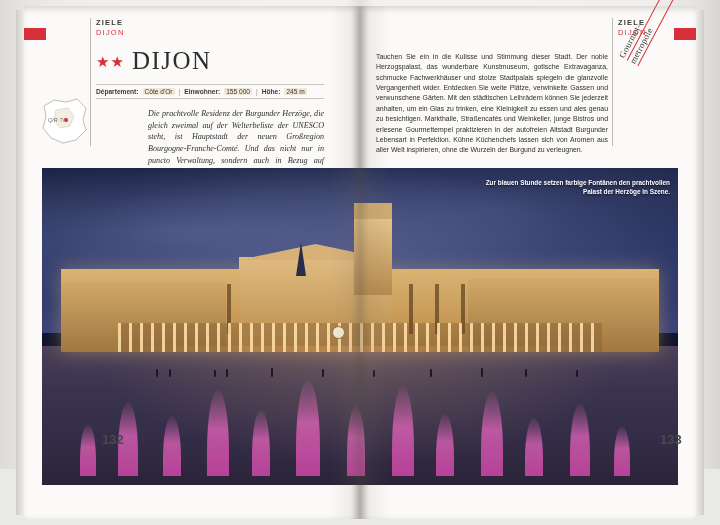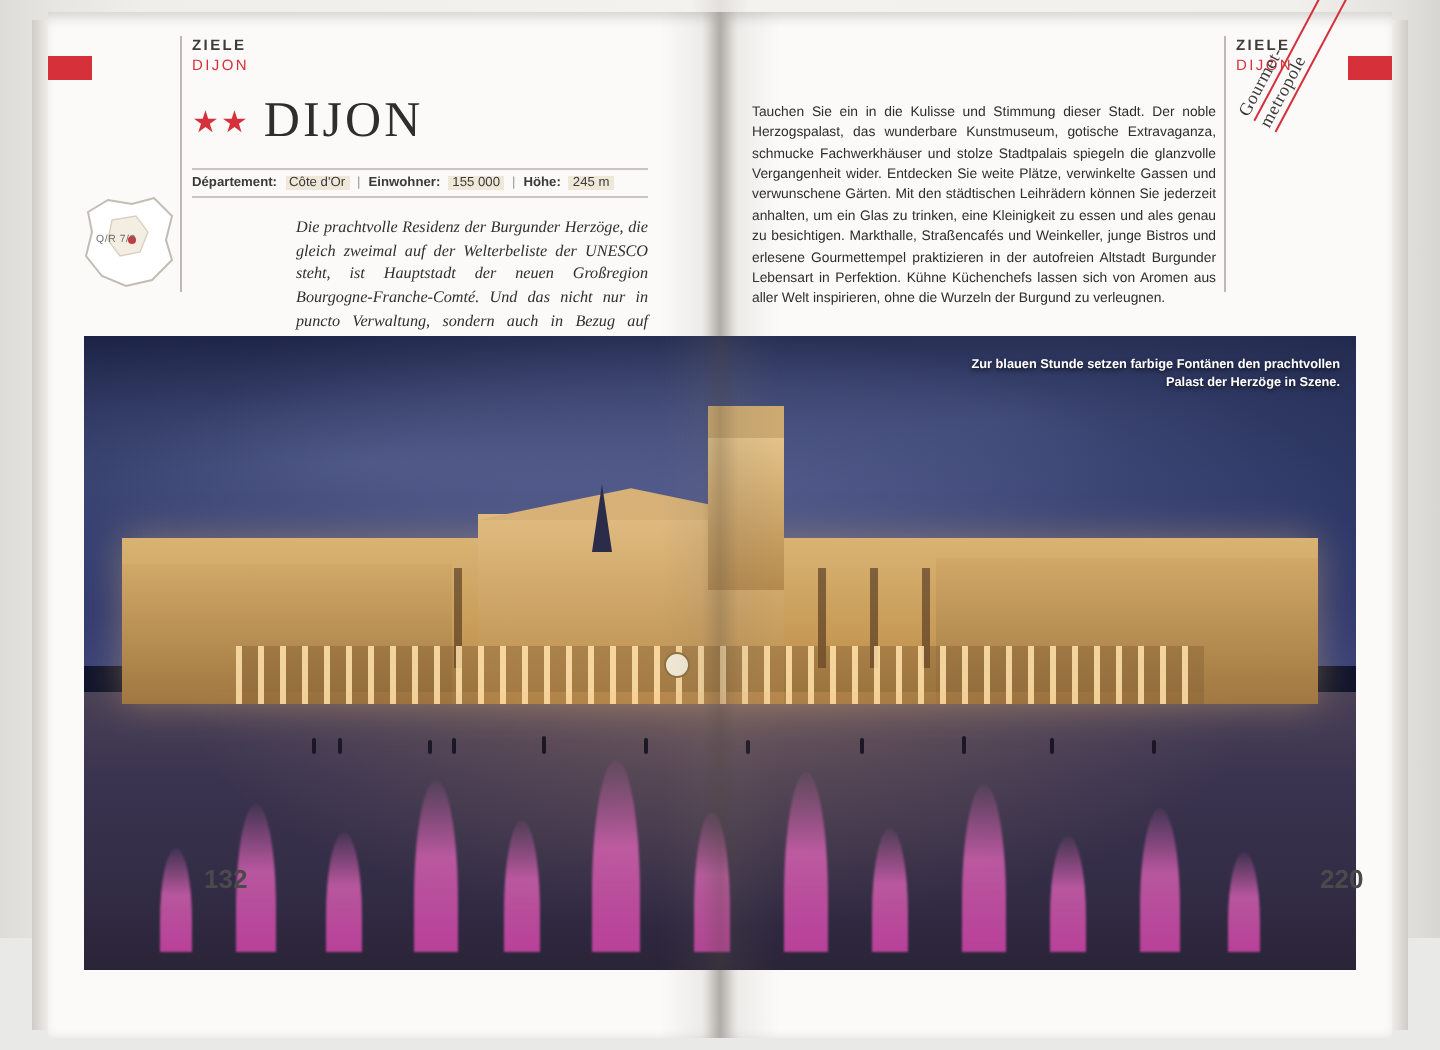--- a/index.html
+++ b/index.html
@@ -395,15 +395,15 @@
       <div class="jet" style="left:83%; width:20px; height:72px;"></div>
       <div class="jet" style="left:90%; width:16px; height:50px;"></div>
     </div>
 
     <div id="photo-caption">Zur blauen Stunde setzen farbige Fontänen den prachtvollen Palast der Herzöge in Szene.</div>
   </div>
 
   <div id="gutter"></div>
 
   <div class="folio" id="folio-left">132</div>
-  <div class="folio" id="folio-right">220</div>
+  <div class="folio" id="folio-right">133</div>
 
 </div>
 
 </body></html>

